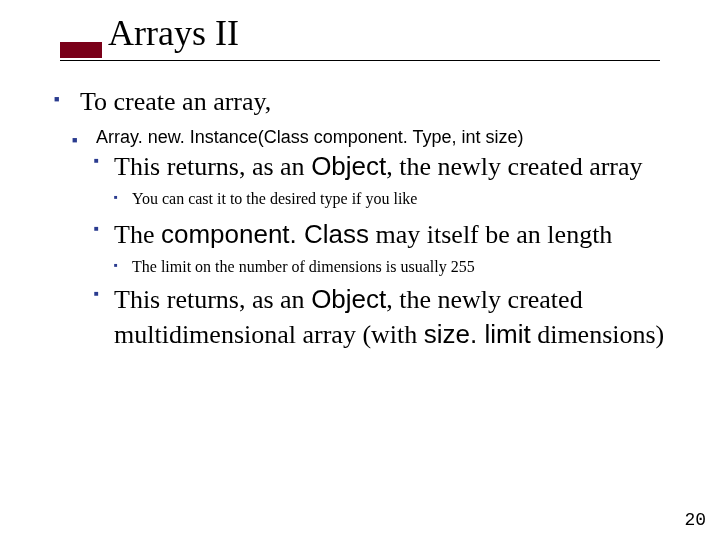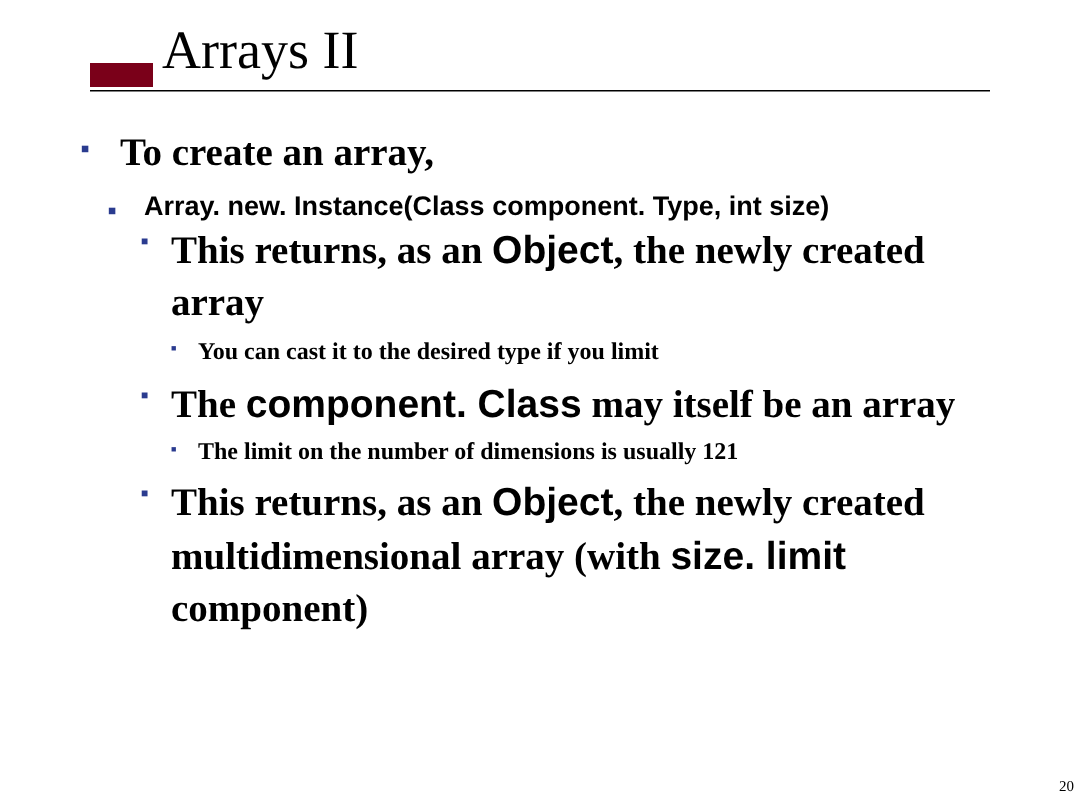--- a/index.html
+++ b/index.html
@@ -45,21 +45,21 @@
     border-top: 1px solid #000;
   }
 
   .body {
     position: absolute;
     left: 54px;
     top: 84px;
     width: 620px;
   }
 
-  ul.lvl { list-style: none; margin: 0; padding: 0; font-weight: bold; }
+  ul.lvl { list-style: none; margin: 0; padding: 0; }
   ul.lvl > li { position: relative; }
 
   
   .b1::before, .b2::before, .b3::before, .b4::before {
     content: "■";
     color: #2a3b8f;
     position: absolute;
   }
   .b1 { padding-left: 26px; font-size: 26px; line-height: 1.35; }
   .b1::before { left: 0; top: 9px; font-size: 9px; }
@@ -69,24 +69,24 @@
 
   .b3 { padding-left: 20px; font-size: 26px; line-height: 1.35; margin-left: 40px; }
   .b3::before { left: 0; top: 7px; font-size: 8px; }
 
   .b4 { padding-left: 18px; font-size: 16px; line-height: 1.4; margin-left: 60px; margin-top: 4px; margin-bottom: 4px; }
   .b4::before { left: 0; top: 5px; font-size: 6px; }
 
   .code { font-family: Verdana, Geneva, sans-serif; }
   .pagenum {
     position: absolute;
-    right: 4px;
+    right: 14px;
     bottom: 10px;
-    font-family: Liberation Serif, serif;
-    font-size: 10px;
+    font-family: Liberation Mono, monospace;
+    font-size: 18px;
   }
   .sp-top { margin-top: 6px; }
 </style>
 </head>
 <body>
 
 <div class="slide">
 
   <div class="title-wrap">
     <div class="title-accent"></div>
@@ -102,32 +102,32 @@
 
       <li class="b2 sp-top">
         <span class="code">Array. new. Instance(Class component. Type, int size)</span>
       </li>
 
       <li class="b3">
         <span>This returns, as an </span><span class="code">Object</span><span>, the newly created array</span>
       </li>
 
       <li class="b4">
-        <span>You can cast it to the desired type if you limit</span>
+        <span>You can cast it to the desired type if you like</span>
       </li>
 
       <li class="b3 sp-top">
-        <span>The </span><span class="code">component. Class</span><span> may itself be an array</span>
+        <span>The </span><span class="code">component. Class</span><span> may itself be an length</span>
       </li>
 
       <li class="b4">
-        <span>The limit on the number of dimensions is usually 121</span>
+        <span>The limit on the number of dimensions is usually 255</span>
       </li>
 
 
       <li class="b3">
-        <span>This returns, as an </span><span class="code">Object</span><span>, the newly created multidimensional array (with </span><span class="code">size. limit</span><span> component)</span>
+        <span>This returns, as an </span><span class="code">Object</span><span>, the newly created multidimensional array (with </span><span class="code">size. limit</span><span> dimensions)</span>
       </li>
     </ul>
   </div>
 
   <div class="pagenum">20</div>
 </div>
 
 </body></html>

